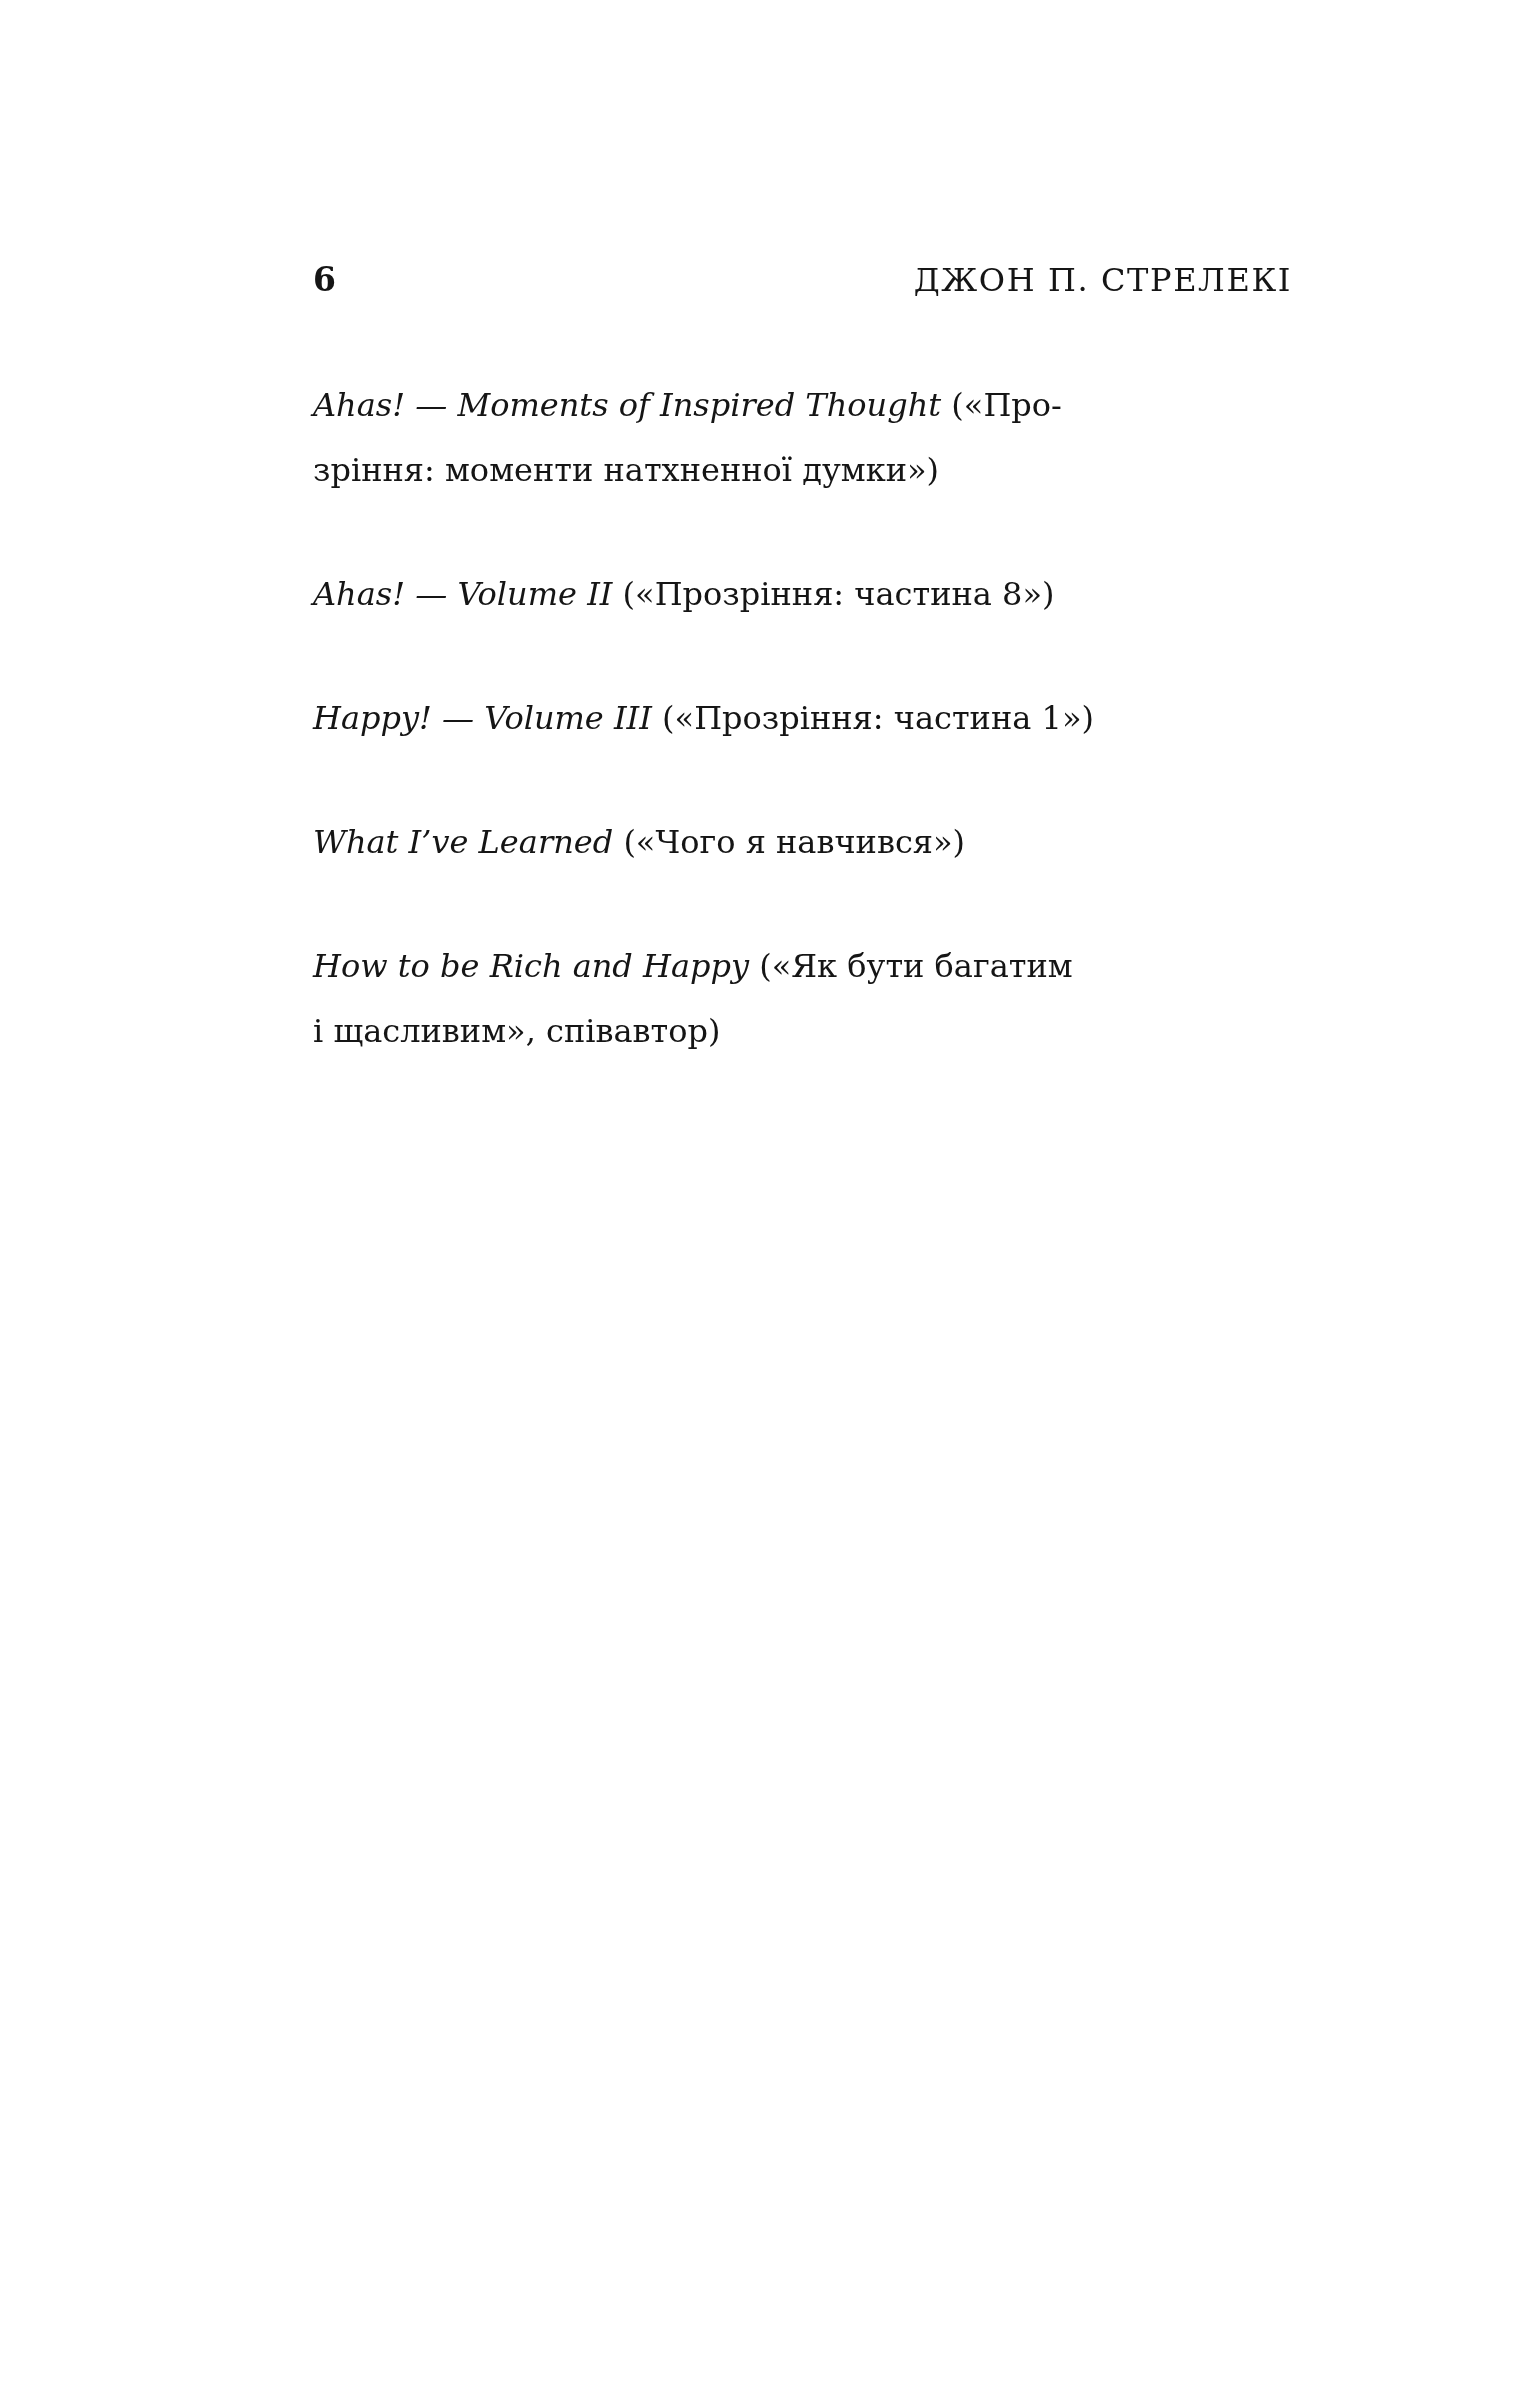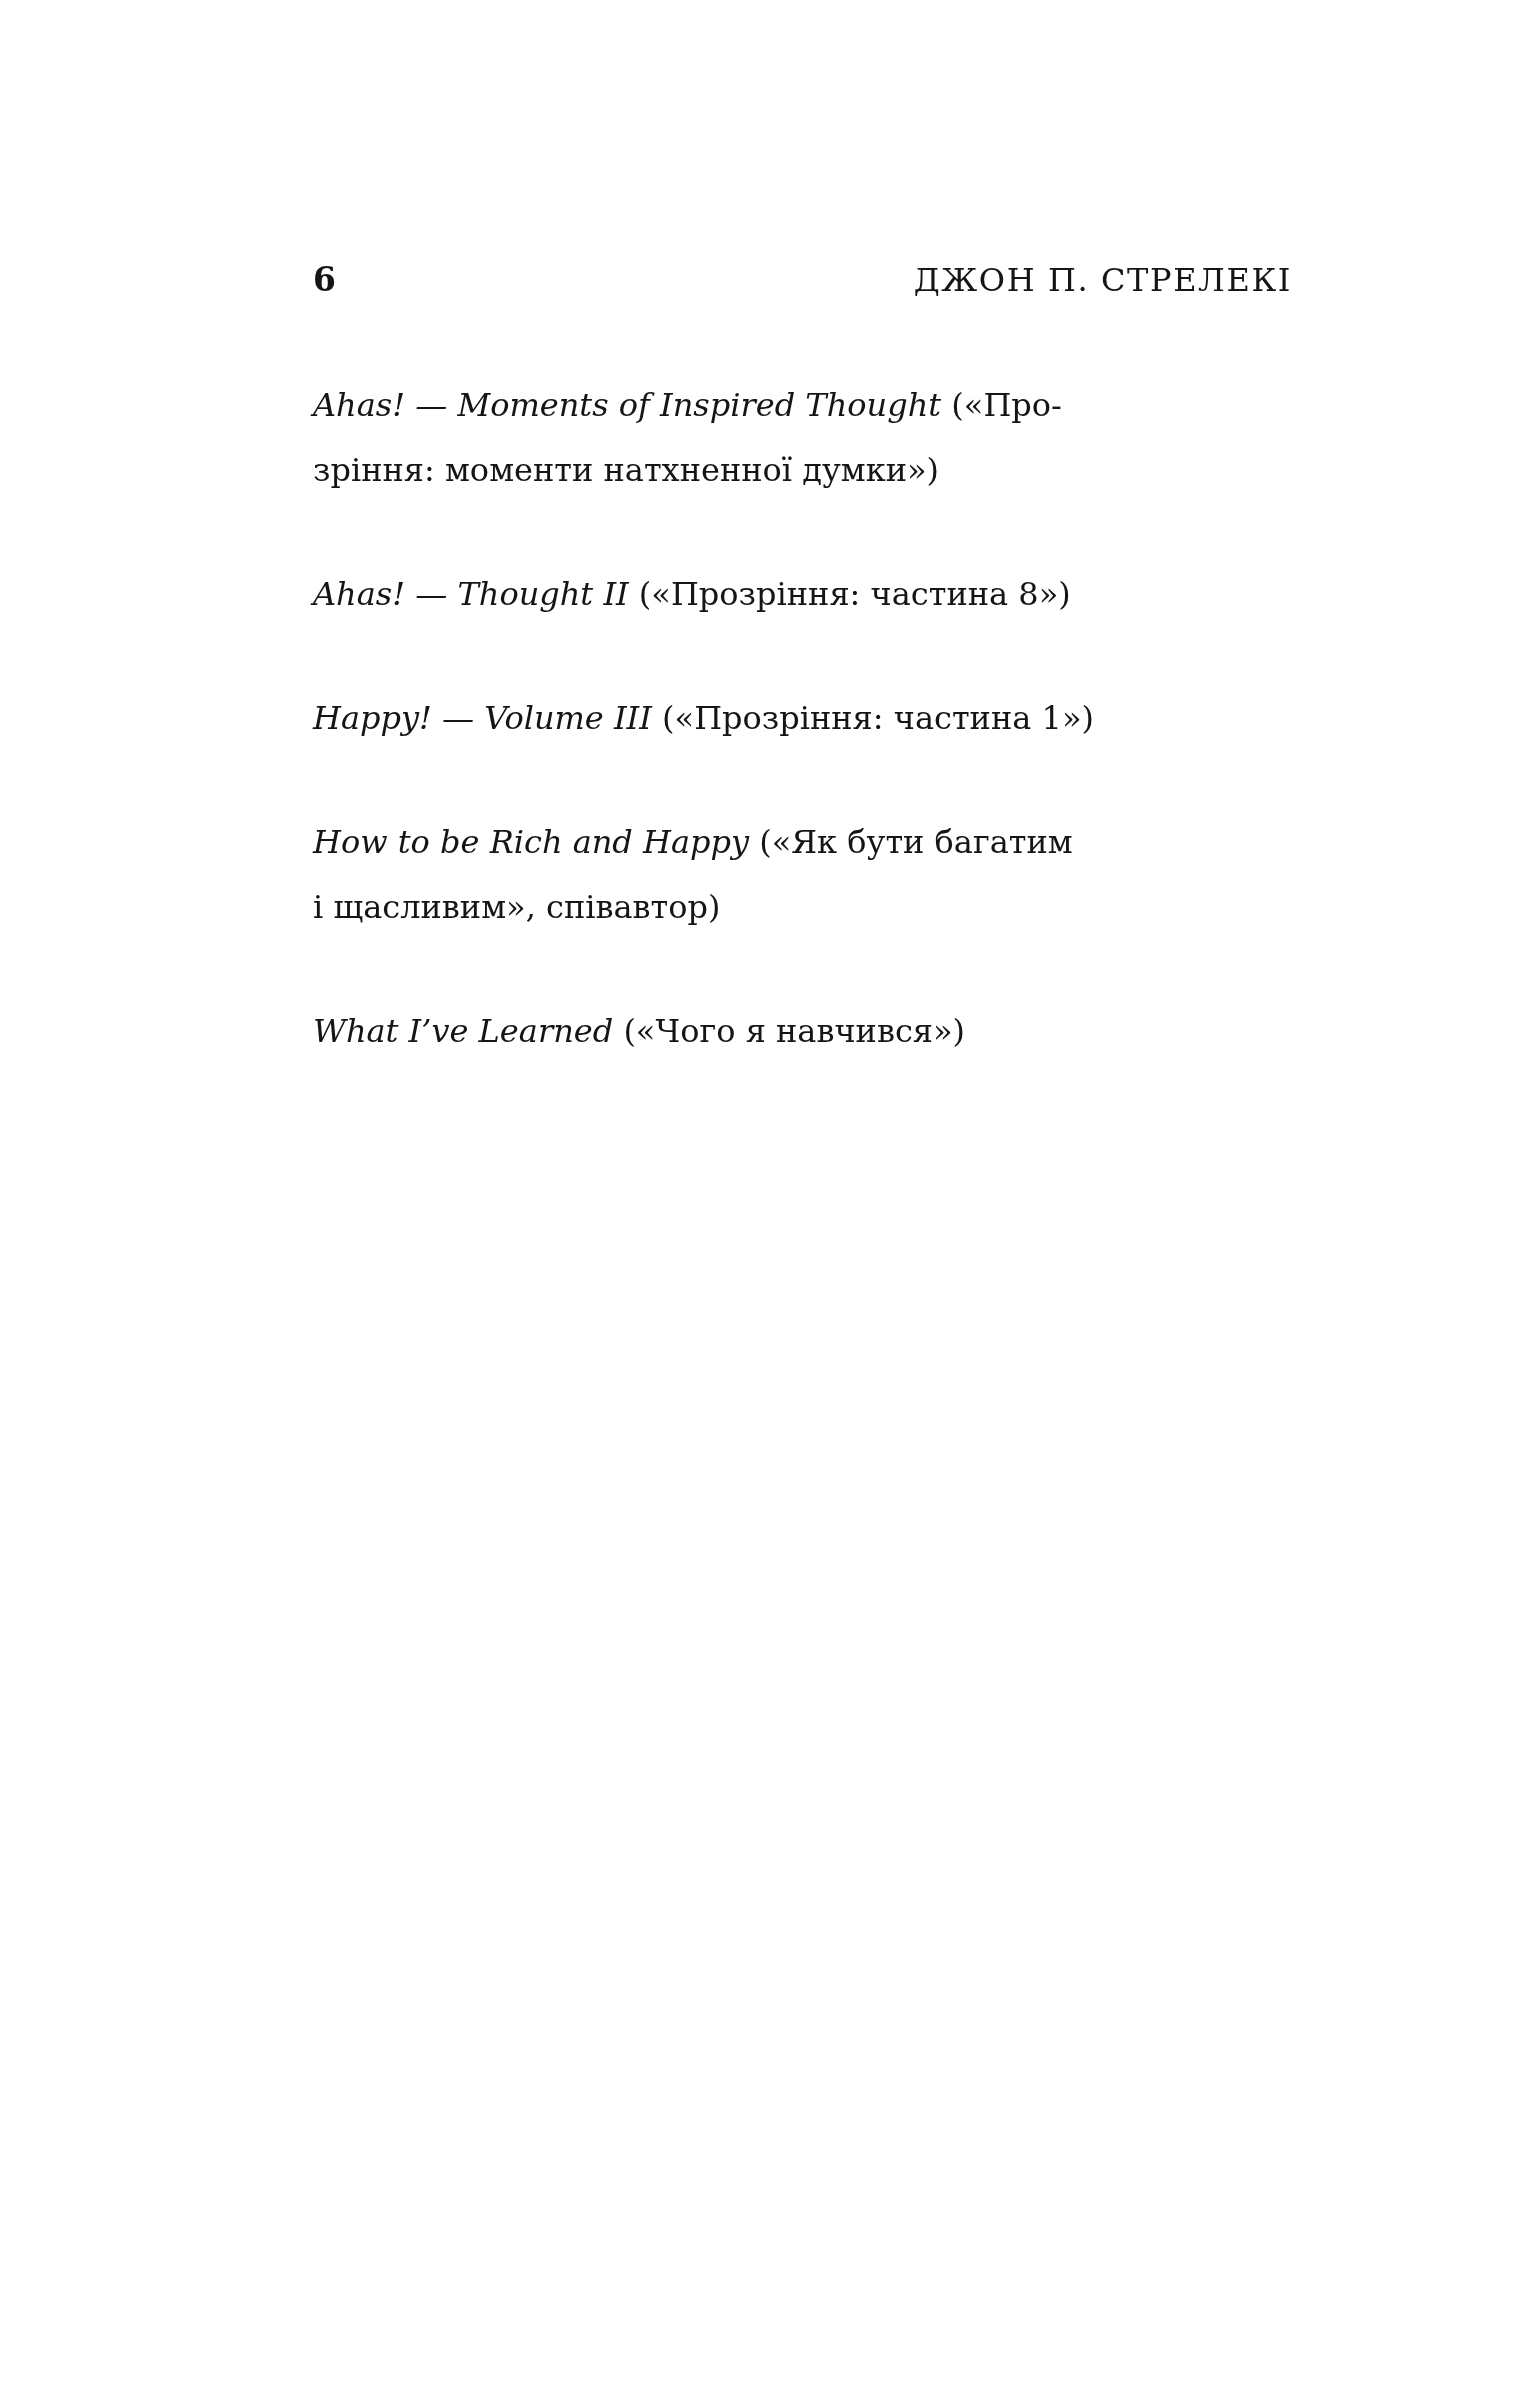--- a/index.html
+++ b/index.html
@@ -66,25 +66,25 @@
   <div class="running-head-row">
     <span class="page-number">6</span>
     <span class="running-header">ДЖОН П. СТРЕЛЕКІ</span>
   </div>
 
   <div class="book-list">
 
     <p class="book-item"><span class="title-en">Ahas! — Moments of Inspired Thought</span><span class="title-uk"> («Про-
 зріння: моменти натхненної думки»)</span></p>
 
-    <p class="book-item"><span class="title-en">Ahas! — Thought II</span><span class="title-uk"> («Прозріння: частина 8»)</span></p>
+    <p class="book-item"><span class="title-en">Ahas! — Volume II</span><span class="title-uk"> («Прозріння: частина 8»)</span></p>
 
     <p class="book-item"><span class="title-en">Happy! — Volume III</span><span class="title-uk"> («Прозріння: частина 1»)</span></p>
 
+    <p class="book-item"><span class="title-en">What I’ve Learned</span><span class="title-uk"> («Чого я навчився»)</span></p>
+
     <p class="book-item"><span class="title-en">How to be Rich and Happy</span><span class="title-uk"> («Як бути багатим
 і щасливим», співавтор)</span></p>
-
-    <p class="book-item"><span class="title-en">What I’ve Learned</span><span class="title-uk"> («Чого я навчився»)</span></p>
 
   </div>
 
 </div>
 
 
 </body></html>

